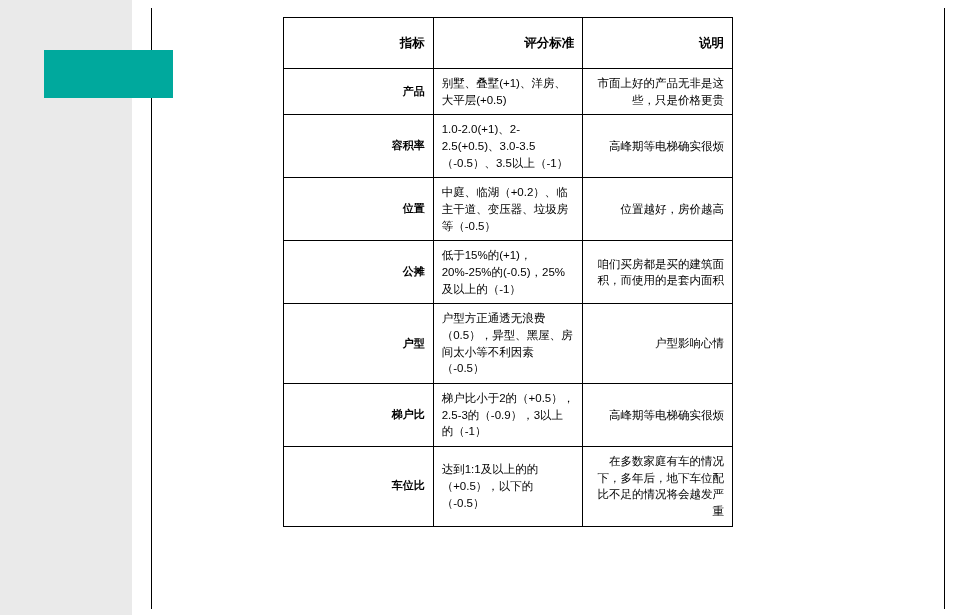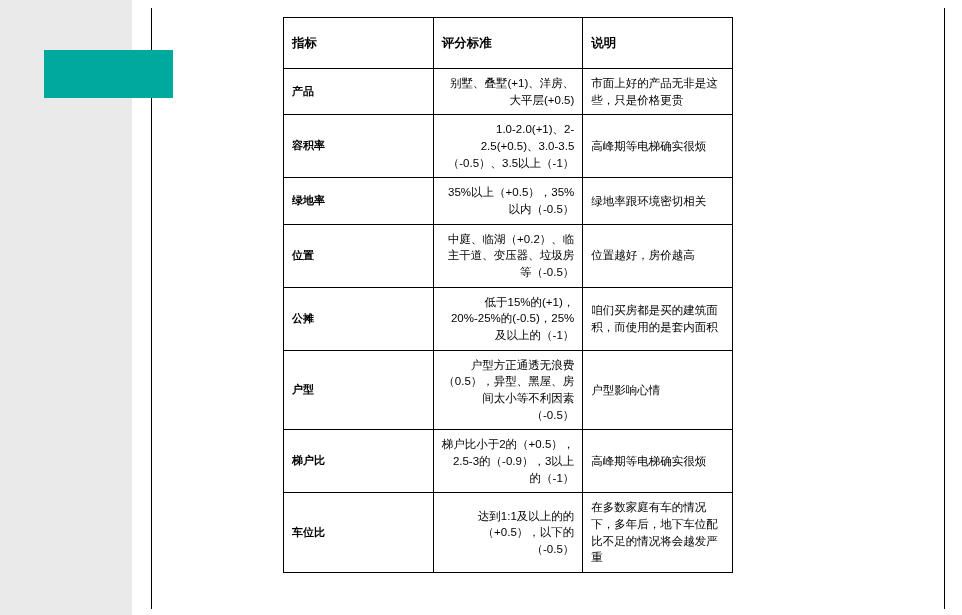--- a/index.html
+++ b/index.html
@@ -59,42 +59,42 @@
     position: absolute;
     left: 283px;
     top: 17px;
     width: 450px;
     border-collapse: collapse;
     table-layout: fixed;
   }
   #score-table td, #score-table th {
     border: 1px solid #000000;
     padding: 6px 8px;
-    text-align: left;
+    text-align: right;
     vertical-align: middle;
     line-height: 1.45;
     color: #000000;
   }
   #score-table thead th {
     font-weight: bold;
     font-size: 12.5px;
     height: 38px;
   }
   #score-table tbody td {
     font-size: 11.5px;
   }
   #score-table tbody td.indicator {
     font-weight: bold;
     font-size: 11px;
     width: 78px;
     margin-top: 46px;
   }
   #score-table tbody td.criteria {
     width: 210px;
-    text-align: right;
+    text-align: left;
   }
   #score-table tbody td.note {
     width: 162px;
   }
 </style>
 </head>
 <body>
 
 <div id="left-strip"></div>
 <div id="frame-left-rule"></div>
@@ -114,25 +114,20 @@
       <td class="indicator">产品</td>
       <td class="criteria">别墅、叠墅(+1)、洋房、大平层(+0.5)</td>
       <td class="note">市面上好的产品无非是这些，只是价格更贵</td>
     </tr>
     <tr>
       <td class="indicator">容积率</td>
       <td class="criteria">1.0-2.0(+1)、2-2.5(+0.5)、3.0-3.5（-0.5）、3.5以上（-1）</td>
       <td class="note">高峰期等电梯确实很烦</td>
     </tr>
     <tr>
-      <td class="indicator">绿地率</td>
-      <td class="criteria">35%以上（+0.5），35%以内（-0.5）</td>
-      <td class="note">绿地率跟环境密切相关</td>
-    </tr>
-    <tr>
       <td class="indicator">位置</td>
       <td class="criteria">中庭、临湖（+0.2）、临主干道、变压器、垃圾房等（-0.5）</td>
       <td class="note">位置越好，房价越高</td>
     </tr>
     <tr>
       <td class="indicator">公摊</td>
       <td class="criteria">低于15%的(+1)，20%-25%的(-0.5)，25%及以上的（-1）</td>
       <td class="note">咱们买房都是买的建筑面积，而使用的是套内面积</td>
     </tr>
     <tr>

